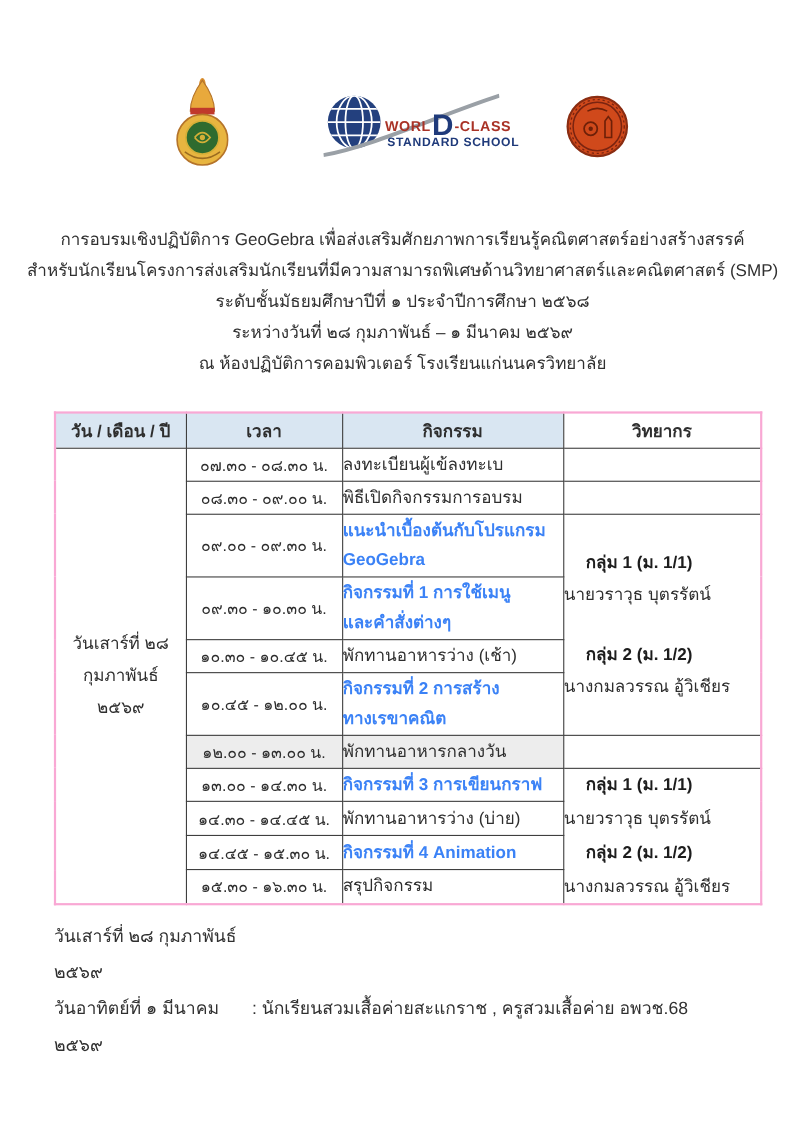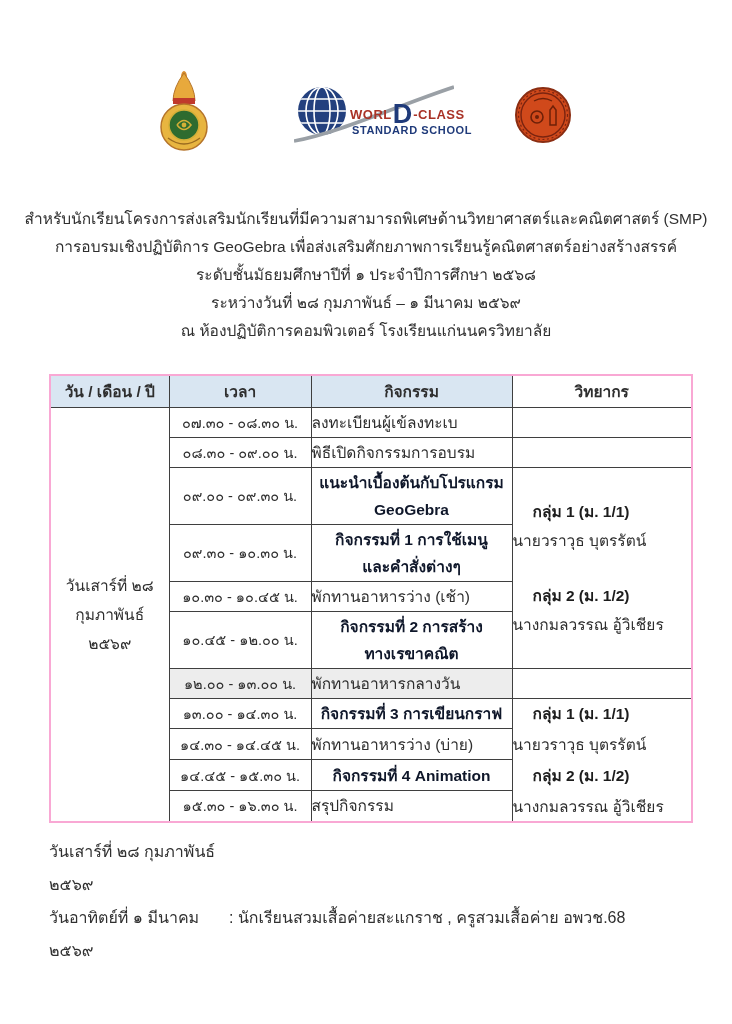--- a/index.html
+++ b/index.html
@@ -57,21 +57,21 @@
   th { height:32px; font-weight:bold; font-size:15.5px; }
   th.blue { background:#d9e6f2; }
   th.white { background:#ffffff; }
 
   tr.r-single td { height:30px; }
   tr.r-double td { height:57px; }
 
   td.day-cell { text-align:center; vertical-align:middle; line-height:29px; background:#fff; }
   td.time-cell { text-align:center; vertical-align:middle; font-size:14.5px; white-space:nowrap; }
   td.activity-cell { text-align:left; vertical-align:middle; padding-left:10px; line-height:27px; }
-  td.activity-cell.bold { font-weight:bold; color:#0f172a;text-align:center; }
+  td.activity-cell.bold { font-weight:bold; color:#3b82f6; }
   td.gray { background:#ededed; }
   td.speaker-cell { vertical-align:middle; padding-left:12px; }
   td.speaker-empty { background:#fff; }
 
   .sp-block1 { display:flex; flex-direction:column; justify-content:center; gap:26px; }
   .sp-block2 { display:flex; flex-direction:column; justify-content:center; gap:2px; }
   .sp-group { display:flex; flex-direction:column; }
   .sp-label { font-weight:bold; color:#1d1d1d; line-height:29px;padding-left:20px; }
   .sp-name  { line-height:29px; }
 
@@ -135,22 +135,22 @@
       <circle cx="29" cy="29" r="22" fill="none" stroke="#7a2410" stroke-width="1.4"></circle>
       <circle cx="29" cy="29" r="24.5" fill="none" stroke="#7a2410" stroke-width="1.2" stroke-dasharray="2,2.6"></circle>
       <circle cx="23" cy="31" r="6" fill="none" stroke="#6e2008" stroke-width="1.6"></circle>
       <circle cx="23" cy="31" r="2" fill="#6e2008"></circle>
       <path d="M36,39 L36,24 L39,20 L42,24 L42,39 Z" fill="none" stroke="#6e2008" stroke-width="1.5"></path>
       <path d="M20,15 q9,-5 18,0" fill="none" stroke="#6e2008" stroke-width="1.4"></path>
     </svg>
   </div>
 
   <div class="intro">
+    <div>การอบรมเชิงปฏิบัติการ GeoGebra เพื่อส่งเสริมศักยภาพการเรียนรู้คณิตศาสตร์อย่างสร้างสรรค์</div>
     <div>สำหรับนักเรียนโครงการส่งเสริมนักเรียนที่มีความสามารถพิเศษด้านวิทยาศาสตร์และคณิตศาสตร์ (SMP)</div>
-    <div>การอบรมเชิงปฏิบัติการ GeoGebra เพื่อส่งเสริมศักยภาพการเรียนรู้คณิตศาสตร์อย่างสร้างสรรค์</div>
     <div>ระดับชั้นมัธยมศึกษาปีที่ ๑  ประจำปีการศึกษา ๒๕๖๘</div>
     <div>ระหว่างวันที่ ๒๘ กุมภาพันธ์ – ๑ มีนาคม ๒๕๖๙</div>
     <div>ณ ห้องปฏิบัติการคอมพิวเตอร์  โรงเรียนแก่นนครวิทยาลัย</div>
   </div>
 
   <div class="table-wrap">
     <table class="schedule">
       <colgroup>
         <col class="c-day">
           <col class="c-time">

